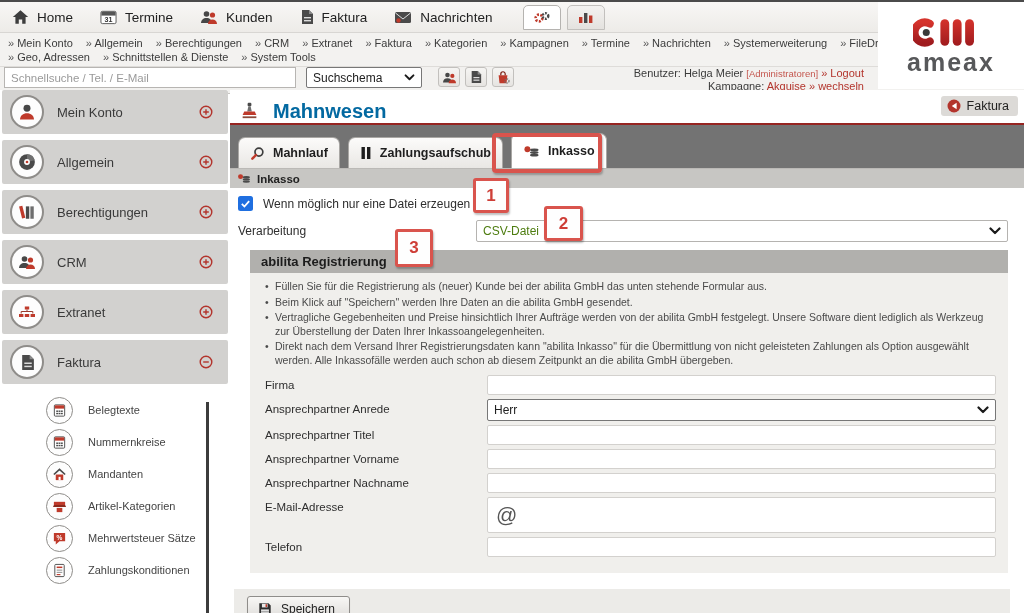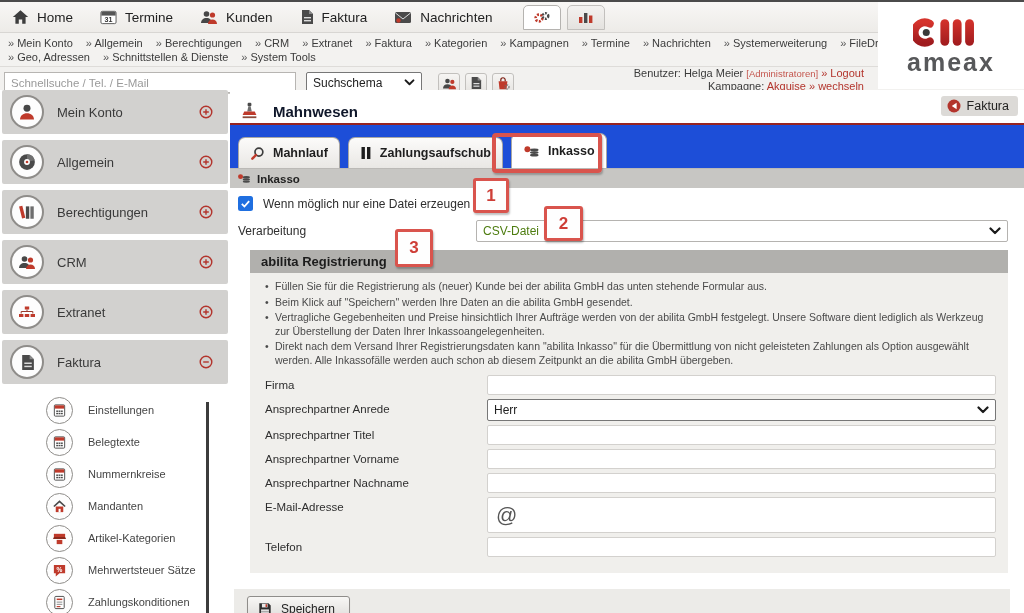--- a/index.html
+++ b/index.html
@@ -20,21 +20,21 @@
     display:flex;align-items:center;justify-content:center;background:linear-gradient(#f3f2f0,#e4e2df);}
   .sq-btn.active{background:#fff;border-color:#b5b3b0;}
   .btn-group{display:flex;gap:6px;margin-left:4px;}
 
   
   .crumbs{background:#f3f2f0;padding:3px 8px 2px 8px;line-height:14px;border-bottom:1px solid #dedcd9;}
   .crumb{font-size:11px;color:#3b3b3b;margin-right:13px;cursor:pointer;white-space:nowrap;}
   .crumb::before{content:"» ";color:#555;}
 
   
-  .searchrow{height:27px;display:flex;align-items:flex-end;background:#f2f1ef;padding:0 4px;
+  .searchrow{height:27px;display:flex;align-items:flex-start;background:#f2f1ef;padding:0 4px;
     border-bottom:1px solid #c7c5c2;}
   .quicksearch{width:292px;height:21px;border:1px solid #b7b5b2;background:#fff;padding:0 6px;
     font-size:11.5px;font-family:inherit;color:#333;}
   .quicksearch::placeholder{color:#9a9a9a;}
   .fakeselect{height:21px;border:1px solid #777;border-radius:2px;background:#fff;
     display:flex;align-items:center;justify-content:space-between;padding:0 6px;cursor:pointer;}
   .schema-select{width:116px;margin-left:10px;font-size:12px;color:#222;}
   .mini-btn{width:22px;height:20px;border:1px solid #c2c0bd;border-radius:3px;
     background:linear-gradient(#f6f5f3,#e6e4e1);display:flex;align-items:center;justify-content:center;cursor:pointer;}
   .mini-group{display:flex;gap:5px;margin-left:16px;}
@@ -57,23 +57,23 @@
   .expander{margin-left:auto;margin-right:15px;}
   .subitems{margin-top:10px;}
   .sub-item{height:32px;display:flex;align-items:center;gap:15px;padding-left:46px;cursor:pointer;}
   .circle-ic.small{width:27px;height:27px;border-width:1.5px;}
   .sub-label{font-size:11px;color:#444;}
   .vline{position:absolute;left:206px;top:312px;bottom:0;width:3px;background:#3c3c3c;}
 
   
   .content{position:absolute;left:230px;top:88px;right:0;bottom:0;background:#fff;}
   .c-title{display:flex;align-items:center;gap:14px;padding:9px 0 0 10px;height:33px;}
-  .c-title h1{font-size:15px;color:#0f172a;}
+  .c-title h1{font-size:20px;color:#0369a1;}
   .redline{height:2px;background:#962421;}
-  .tabbar{height:44px;background:#1d4ed8;display:flex;align-items:flex-end;padding-left:8px;gap:8px;
+  .tabbar{height:44px;background:#737373;display:flex;align-items:flex-end;padding-left:8px;gap:8px;
     border-bottom:1px solid #bbb9b6;}
   .tab{height:31px;display:flex;align-items:center;gap:8px;padding:0 11px;font-size:12.5px;font-weight:bold;color:#1e1e1e;
     background:linear-gradient(#fcfbfa,#e9e7e4);border:1px solid #a9a7a4;border-bottom:none;
     border-radius:7px 7px 0 0;cursor:pointer;}
   .tab.active{background:#fff;height:35px;}
   .secbar{height:19px;background:#c7c6c3;display:flex;align-items:center;gap:6px;padding-left:7px;
     font-size:11.5px;font-weight:bold;color:#222;}
   .chkrow{display:flex;align-items:center;gap:10px;margin:7px 0 0 8px;height:17px;}
   .checkbox{width:15px;height:15px;background:#1f6fe0;border-radius:2.5px;display:flex;align-items:center;justify-content:center;cursor:pointer;}
   .chk-label{font-size:12px;color:#2e2e2e;}
@@ -370,37 +370,20 @@
     <span class="side-label">Faktura</span>
     <span class="expander">
         <svg width="14" height="14" viewBox="0 0 14 14">
           <circle cx="7" cy="7" r="5.8" fill="none" stroke="#b3342c" stroke-width="1.4"></circle>
           <path d="M4.2 7h5.6" stroke="#b3342c" stroke-width="1.4"></path>
         </svg>
       </span>
   </div>
 
   <div class="subitems">
-    <div class="sub-item">
-      <span class="circle-ic small">
-          <svg width="15" height="15" viewBox="0 0 16 16">
-            <rect x="2.5" y="2" width="11" height="12" rx="1" fill="#fff" stroke="#4a4a4a"></rect>
-            <rect x="3" y="2.5" width="10" height="3.5" fill="#bf3a2b"></rect>
-            <g fill="#4a4a4a">
-              <rect x="4.5" y="8" width="2" height="1.5"></rect>
-              <rect x="7" y="8" width="2" height="1.5"></rect>
-              <rect x="9.5" y="8" width="2" height="1.5"></rect>
-              <rect x="4.5" y="10.5" width="2" height="1.5"></rect>
-              <rect x="7" y="10.5" width="2" height="1.5"></rect>
-              <rect x="9.5" y="10.5" width="2" height="1.5"></rect>
-            </g>
-          </svg>
-        </span>
-      <span class="sub-label">Einstellungen</span>
-    </div>
     <div class="sub-item">
       <span class="circle-ic small">
           <svg width="15" height="15" viewBox="0 0 16 16">
             <rect x="2.5" y="2" width="11" height="12" rx="1" fill="#fff" stroke="#4a4a4a"></rect>
             <rect x="3" y="2.5" width="10" height="3.5" fill="#bf3a2b"></rect>
             <g fill="#4a4a4a">
               <rect x="4.5" y="8" width="2" height="1.5"></rect>
               <rect x="7" y="8" width="2" height="1.5"></rect>
               <rect x="9.5" y="8" width="2" height="1.5"></rect>
               <rect x="4.5" y="10.5" width="2" height="1.5"></rect>

